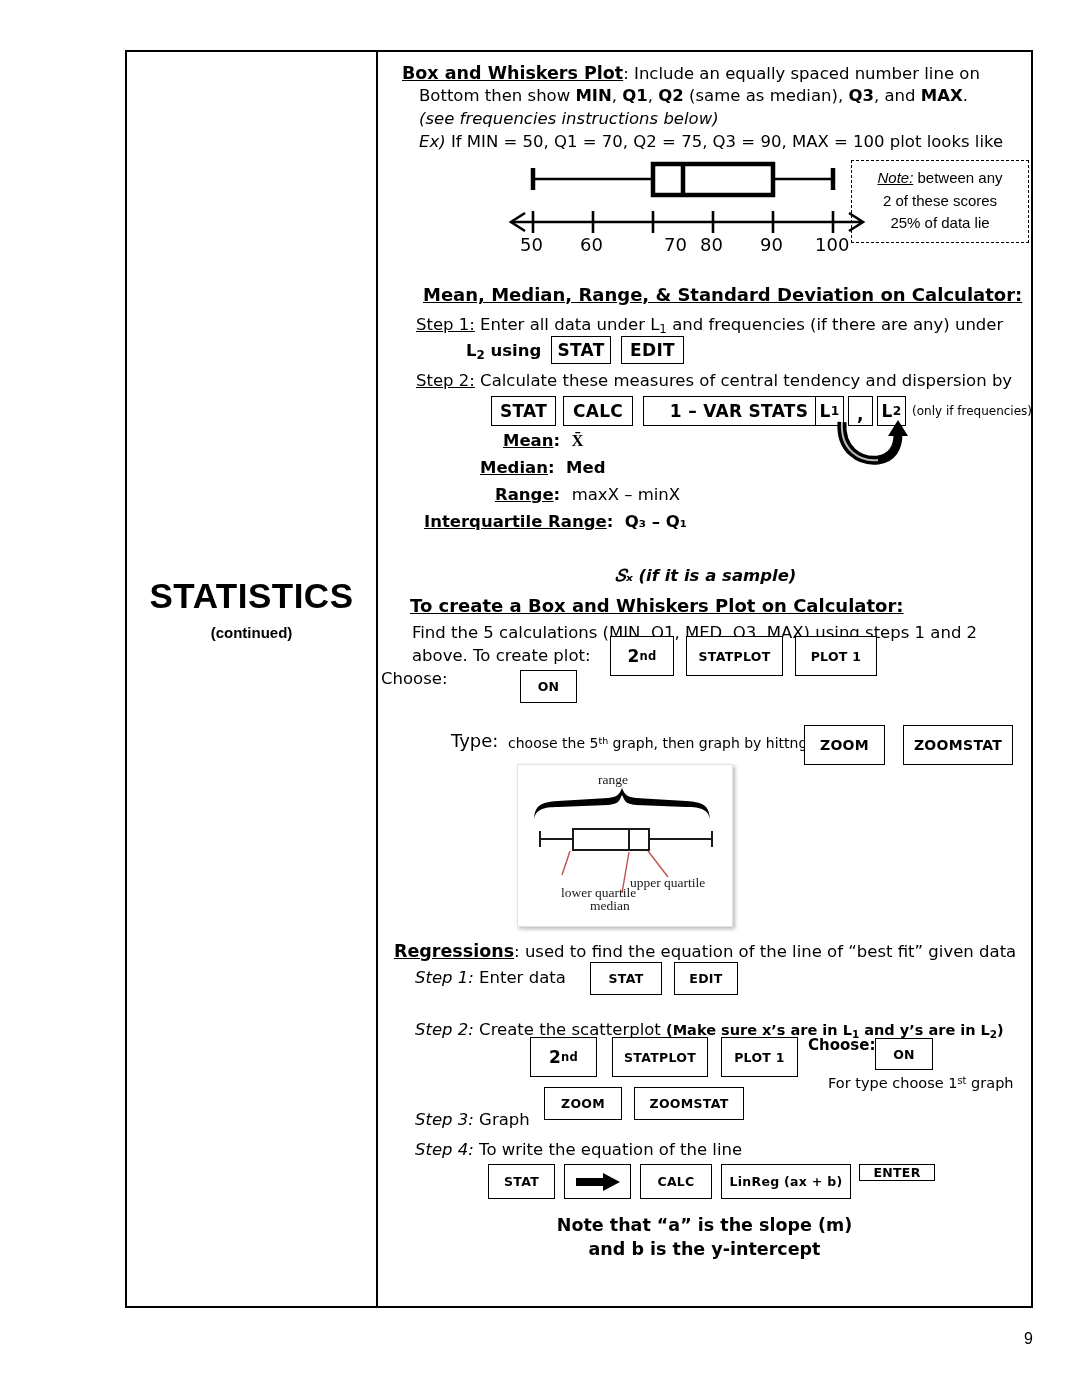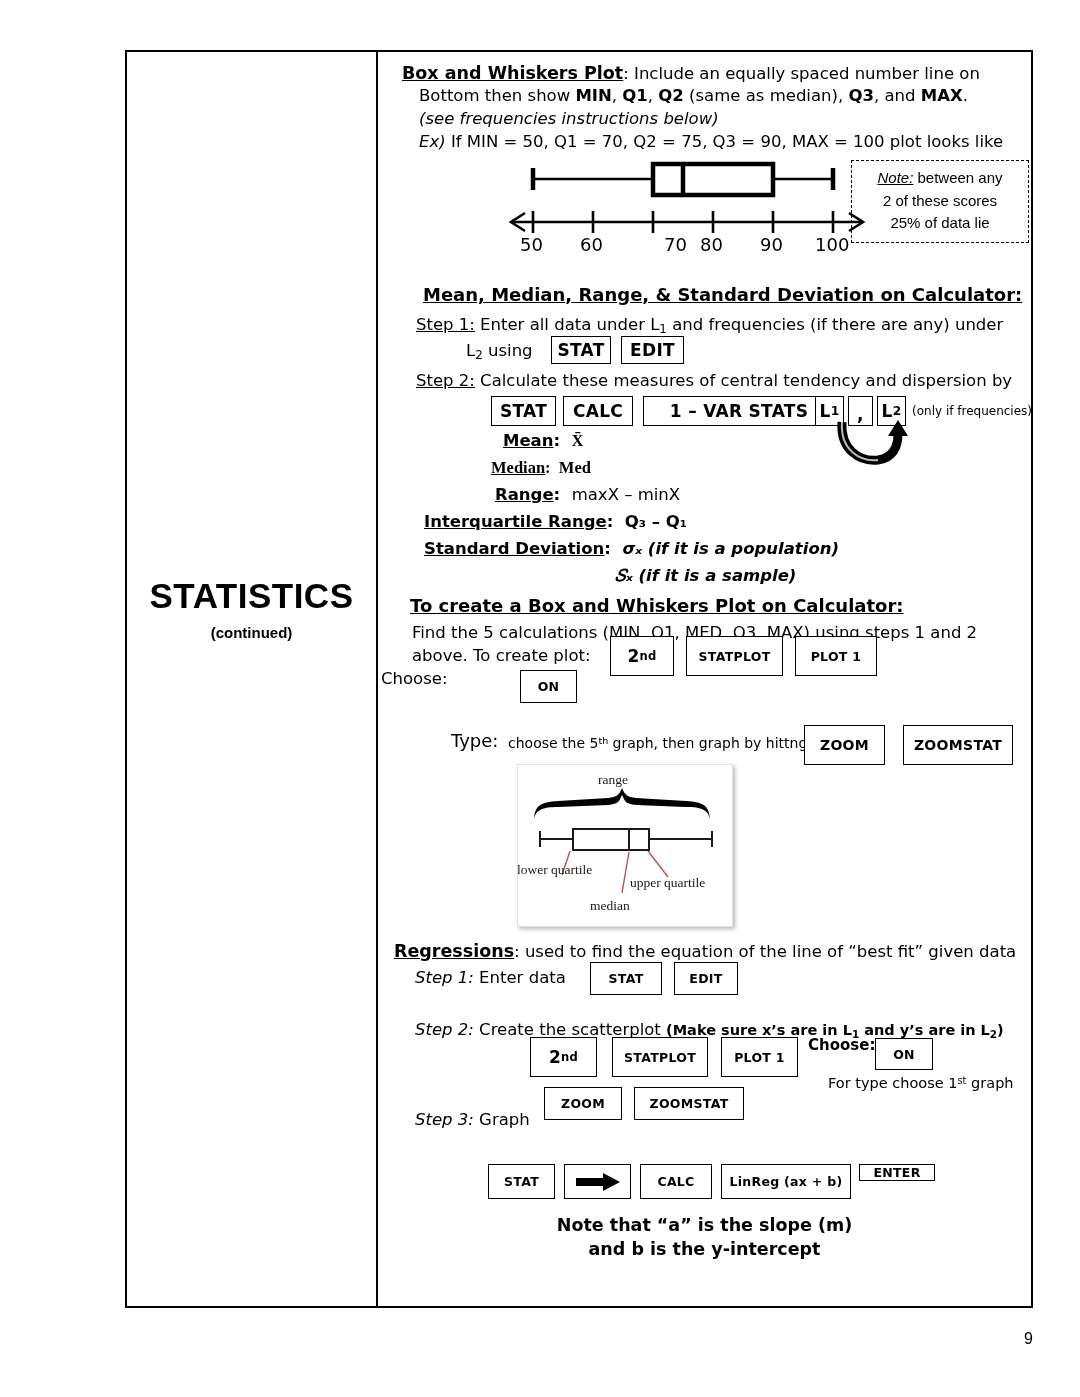--- a/index.html
+++ b/index.html
@@ -210,21 +210,21 @@
     </div>
 
     <div class="abs hdr" style="left:45px; top:232px; font-size:18px;">
       <span>Mean, Median, Range, &amp; Standard Deviation on Calculator</span><span style="text-decoration:none;">:</span>
     </div>
 
     <div class="abs body-text" style="left:38px; top:262px;">
       <span class="u">Step 1:</span><span>  Enter all data under L</span><sub>1</sub><span> and frequencies (if there are any) under</span>
     </div>
 
-    <div class="abs body-text" style="left:88px; top:288px;">
+    <div class="abs body-text" style="left:88px; top:288px;font-weight:bold;">
       <span>L</span><sub>2</sub><span> using</span>
     </div>
 
     <div class="key big" style="left:173px; top:284px; width:60px; height:28px;">STAT</div>
     <div class="key big" style="left:243px; top:284px; width:63px; height:28px;">EDIT</div>
 
     <div class="abs body-text" style="left:38px; top:318px;">
       <span class="u">Step 2:</span><span>  Calculate these measures of central tendency and dispersion by</span>
     </div>
 
@@ -244,31 +244,28 @@
 
     <svg class="abs" style="left:452px; top:368px;" width="90" height="48" viewBox="0 0 90 48">
       <path d="M12,2 C10,30 30,42 48,40 C62,38 68,28 68,14" fill="none" stroke="#000" stroke-width="9" stroke-linecap="butt"></path>
       <polygon points="58,16 78,16 68,0" fill="#000"></polygon>
       <path d="M12,2 C10,30 30,42 48,40" fill="none" stroke="#b8b8b8" stroke-width="2"></path>
     </svg>
 
     <div class="abs body-text" style="left:125px; top:378px;">
       <span class="u b">Mean</span><span class="b">:&nbsp; </span><span class="b" style="font-family:'Liberation Serif',serif;">X̄</span>
     </div>
-    <div class="abs body-text" style="left:113px; top:405px;font-family:Liberation Serif, serif;">
+    <div class="abs body-text" style="left:102px; top:405px;">
       <span class="u b">Median</span><span class="b">:&nbsp; </span><span class="b">Med</span>
     </div>
     <div class="abs body-text" style="left:117px; top:432px;">
       <span class="u b">Range</span><span class="b">:&nbsp; </span><span>maxX – minX</span>
     </div>
     <div class="abs body-text" style="left:46px; top:459px;">
       <span class="u b">Interquartile Range</span><span class="b">:&nbsp; </span><span class="b">Q₃ – Q₁</span>
-    </div>
-    <div class="abs body-text" style="left:46px; top:486px;">
-      <span class="u b">Standard Deviation</span><span class="b">:&nbsp; </span><span class="i b">σₓ  (if it is a population)</span>
     </div>
     <div class="abs body-text" style="left:237px; top:513px;">
       <span class="i b">𝑆ₓ  (if it is a sample)</span>
     </div>
 
     <div class="abs hdr" style="left:32px; top:543px; font-size:18px;">To create a Box and Whiskers Plot on Calculator:</div>
     <div class="abs body-text" style="left:34px; top:570px;">Find the 5 calculations (MIN, Q1, MED, Q3, MAX) using steps 1 and 2</div>
     <div class="abs body-text" style="left:34px; top:593px;">above.  To create plot:</div>
     <div class="abs body-text" style="left:3px; top:616px;">Choose:</div>
 
@@ -297,21 +294,21 @@
         <line x1="22" y1="74" x2="194" y2="74" stroke="#1a1a1a" stroke-width="2"></line>
         <line x1="22" y1="66" x2="22" y2="82" stroke="#1a1a1a" stroke-width="2"></line>
         <line x1="194" y1="66" x2="194" y2="82" stroke="#1a1a1a" stroke-width="2"></line>
         <rect x="55" y="64" width="76" height="21" fill="#fff" stroke="#1a1a1a" stroke-width="2"></rect>
         <line x1="111" y1="64" x2="111" y2="85" stroke="#1a1a1a" stroke-width="2"></line>
 
         <line x1="52" y1="86" x2="44" y2="110" stroke="#c0504d" stroke-width="1.4"></line>
         <line x1="111" y1="87" x2="104" y2="128" stroke="#c0504d" stroke-width="1.4"></line>
         <line x1="130" y1="86" x2="150" y2="112" stroke="#c0504d" stroke-width="1.4"></line>
       </svg>
-      <div class="fig-label" style="left:-1px; top:97px;">lower quartile</div>
+      <div class="fig-label" style="left:-1px; top:120px;padding-left:44px;">lower quartile</div>
       <div class="fig-label" style="left:112px; top:110px;">upper quartile</div>
       <div class="fig-label" style="left:72px; top:133px;">median</div>
     </div>
 
     <div class="abs body-text" style="left:16px; top:888px;">
       <span class="hdr">Regressions</span><span>:</span><span> used to find the equation of the line of “best fit” given data</span>
     </div>
 
     <div class="abs body-text" style="left:37px; top:915px;">
       <span class="i">Step 1:</span><span>  Enter data</span>
@@ -334,20 +331,23 @@
     <div class="abs" style="left:450px; top:1023px; font-family:'DejaVu Sans',sans-serif; font-size:14.5px; white-space:nowrap;">
       <span>For type choose 1</span><sup>st</sup><span> graph</span>
     </div>
 
     <div class="abs body-text" style="left:37px; top:1057px;">
       <span class="i">Step 3:</span><span> Graph</span>
     </div>
     <div class="key" style="left:166px; top:1035px; width:78px; height:33px;">ZOOM</div>
     <div class="key" style="left:256px; top:1035px; width:110px; height:33px;">ZOOMSTAT</div>
 
+    <div class="abs body-text" style="left:37px; top:1087px;">
+      <span class="i">Step 4:</span><span>  To write the equation of the line</span>
+    </div>
     <div class="key" style="left:110px; top:1112px; width:67px; height:35px;">STAT</div>
     <div class="key" style="left:186px; top:1112px; width:67px; height:35px;">
       <svg width="44" height="18" viewBox="0 0 44 18">
         <polygon points="0,5 27,5 27,0 44,9 27,18 27,13 0,13" fill="#000"></polygon>
       </svg>
     </div>
     <div class="key" style="left:262px; top:1112px; width:72px; height:35px;">CALC</div>
     <div class="key" style="left:343px; top:1112px; width:130px; height:35px;">LinReg (ax + b)</div>
     <div class="key" style="left:481px; top:1112px; width:76px; height:17px;">ENTER</div>
 

